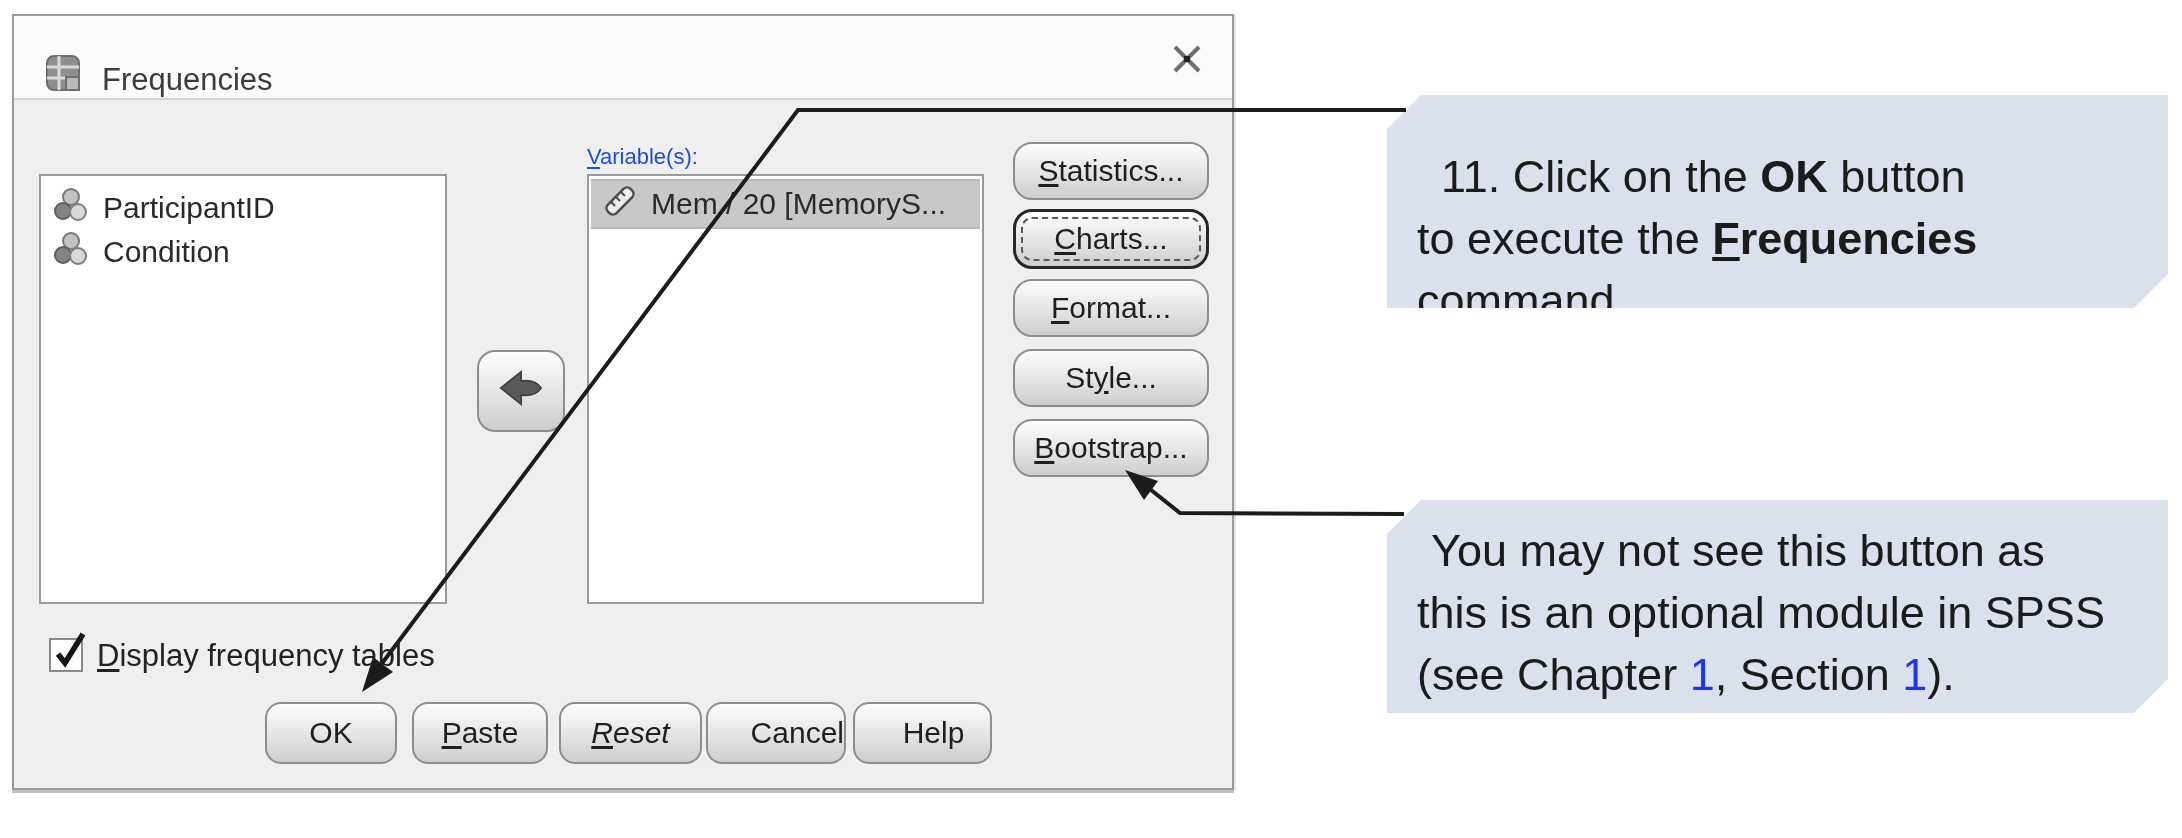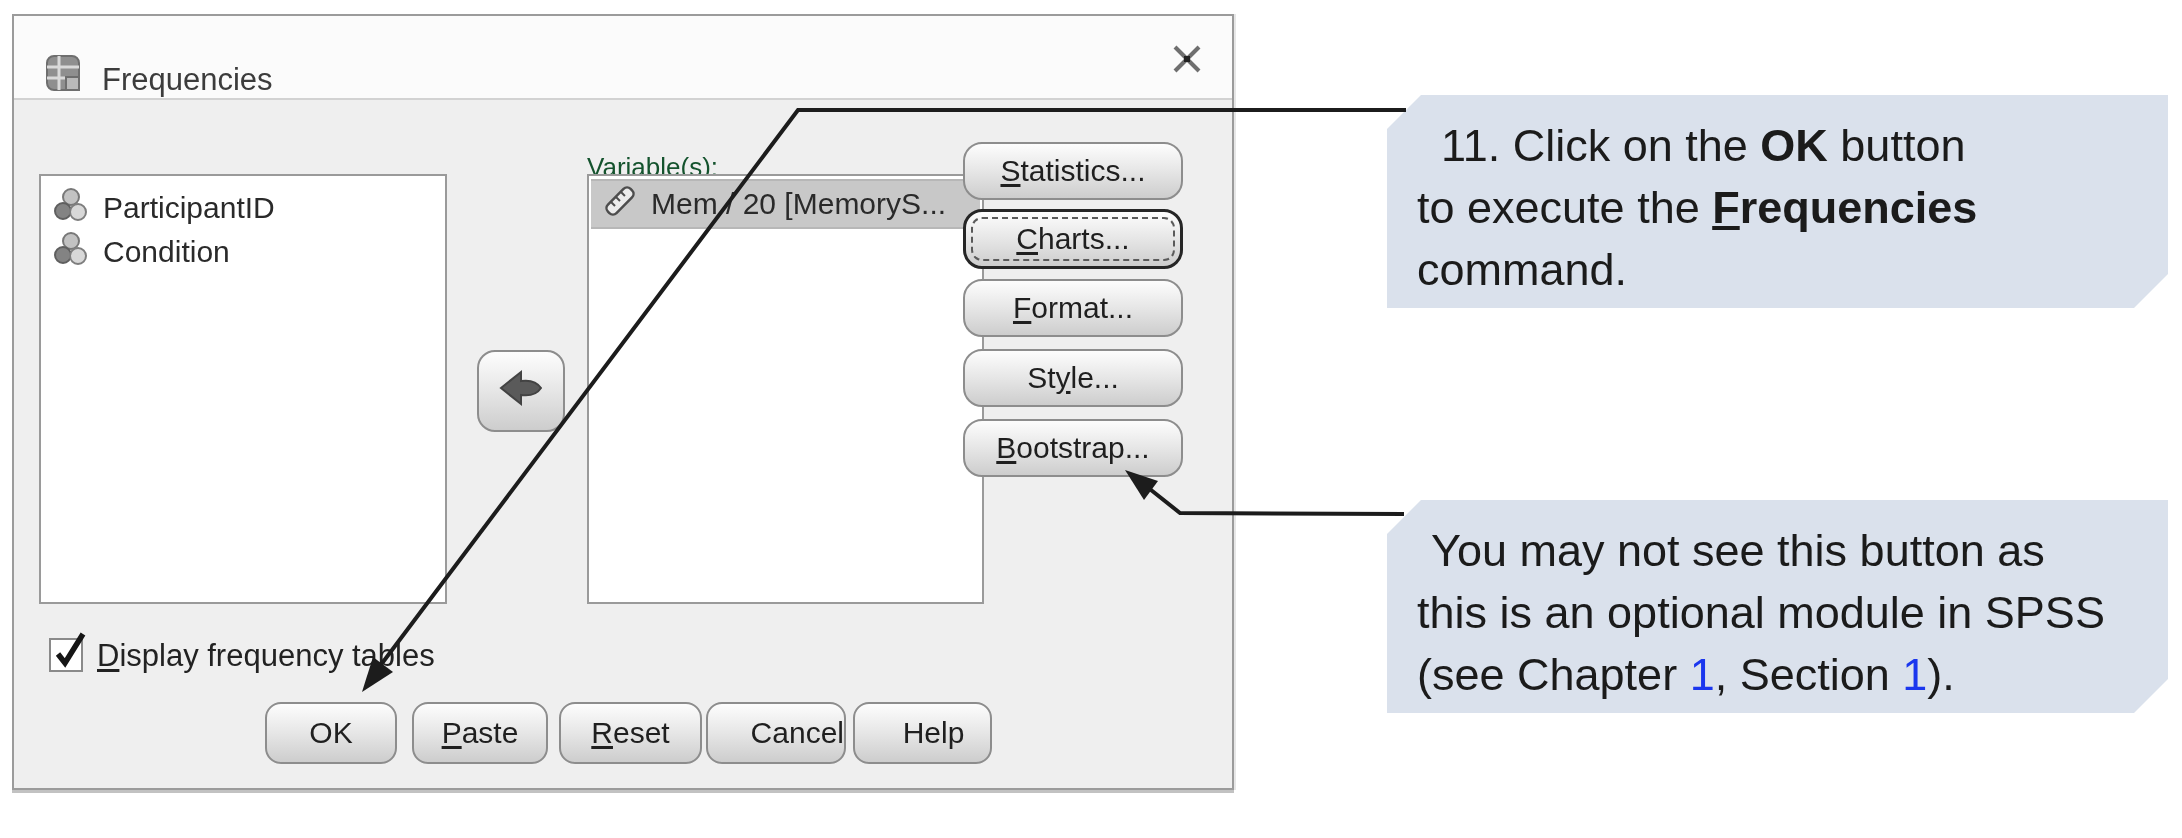--- a/index.html
+++ b/index.html
@@ -27,46 +27,46 @@
 
   
   .listbox{position:absolute;background:#ffffff;border:2px solid #9a9a9a;}
   .src-list{left:25px;top:158px;width:408px;height:430px;padding-top:10px;}
   .var-list{left:573px;top:158px;width:397px;height:430px;padding-top:3px;}
   .list-row{display:flex;align-items:center;gap:12px;height:44px;padding-left:10px;
     font-size:30px;color:#2a2a2a;white-space:nowrap;overflow:hidden;}
   .var-list .list-row{height:50px;}
   .list-row.selected{background:var(--selection-bg);border-top:2px solid #b7b7b7;
     border-bottom:2px solid #b7b7b7;margin:0 2px;}
-  .field-label{position:absolute;left:573px;top:136px;font-size:26px;color:#14532d;}
+  .field-label{position:absolute;left:573px;top:128px;font-size:22px;color:#1d4ed8;}
 
   
   .btn{display:flex;align-items:center;justify-content:center;
     background:linear-gradient(180deg,#fdfdfd 0%,#e6e6e6 50%,#cdcdcd 100%);
     border:2px solid #8d8d8d;border-radius:16px;font-size:30px;color:#1f1f1f;
     font-family:"Liberation Sans",sans-serif;cursor:default;white-space:nowrap;}
-  .side-btn{position:absolute;left:949px;width:220px;height:58px;border-radius:19px;text-align:center;}
+  .side-btn{position:absolute;left:999px;width:196px;height:58px;border-radius:19px;text-align:center;}
   .side-btn.focused{border:3px solid #262626;outline:2px dashed #5a5a5a;outline-offset:-10px;}
   .transfer-btn{position:absolute;left:463px;top:334px;width:88px;height:82px;border-radius:18px;}
   .bottom-btn{position:absolute;top:686px;height:62px;}
 
   
   .check-row{position:absolute;left:35px;top:618px;display:flex;align-items:flex-start;gap:14px;}
   .checkbox{width:34px;height:34px;background:#ffffff;border:2px solid #8a8a8a;position:relative;margin-top:4px;}
   .checkbox svg{position:absolute;left:1px;top:-10px;}
   .check-label{font-size:31px;color:#222222;margin-top:4px;}
 
   
   .note{position:absolute;width:781px;height:213px;background:var(--note-bg);
     clip-path:polygon(34px 0,100% 0,100% calc(100% - 34px),calc(100% - 34px) 100%,0 100%,0 34px);
     padding:20px 26px 0 30px;font-size:45px;line-height:62px;color:#1b1b1b;}
   .note-1{left:1387px;top:95px;}
   .note-2{left:1387px;top:500px;}
   .nline{white-space:nowrap;}
-  .indent1{text-indent:24px;}
+  .indent1{text-indent:24px;margin-top:31px;}
   .indent2{text-indent:14px;}
   .note b{font-weight:bold;}
   .link{color:var(--link-blue);}
 
   
   #overlay{position:absolute;left:0;top:0;width:2182px;height:838px;pointer-events:none;z-index:6;}
   u{text-underline-offset:3px;}
 </style>
 </head>
 <body>
@@ -168,21 +168,21 @@
       </span>
       <span class="check-label"><u>D</u><span>isplay frequency tables</span></span>
     </div>
 
     <button class="btn bottom-btn" style="left:251px;width:132px;">
         <span><span>OK</span><u></u><span></span></span>
       </button>
     <button class="btn bottom-btn" style="left:398px;width:136px;">
         <span><span></span><u>P</u><span>aste</span></span>
       </button>
-    <button class="btn bottom-btn" style="left:545px;width:143px;">
+    <button class="btn bottom-btn" style="left:545px;width:143px;font-style:italic;">
         <span><span></span><u>R</u><span>eset</span></span>
       </button>
     <button class="btn bottom-btn" style="left:692px;width:140px;justify-content:flex-end;">
         <span><span>Cancel</span><u></u><span></span></span>
       </button>
     <button class="btn bottom-btn" style="left:839px;width:139px;padding-left:22px;">
         <span><span>Help</span><u></u><span></span></span>
       </button>
   </div>
 

